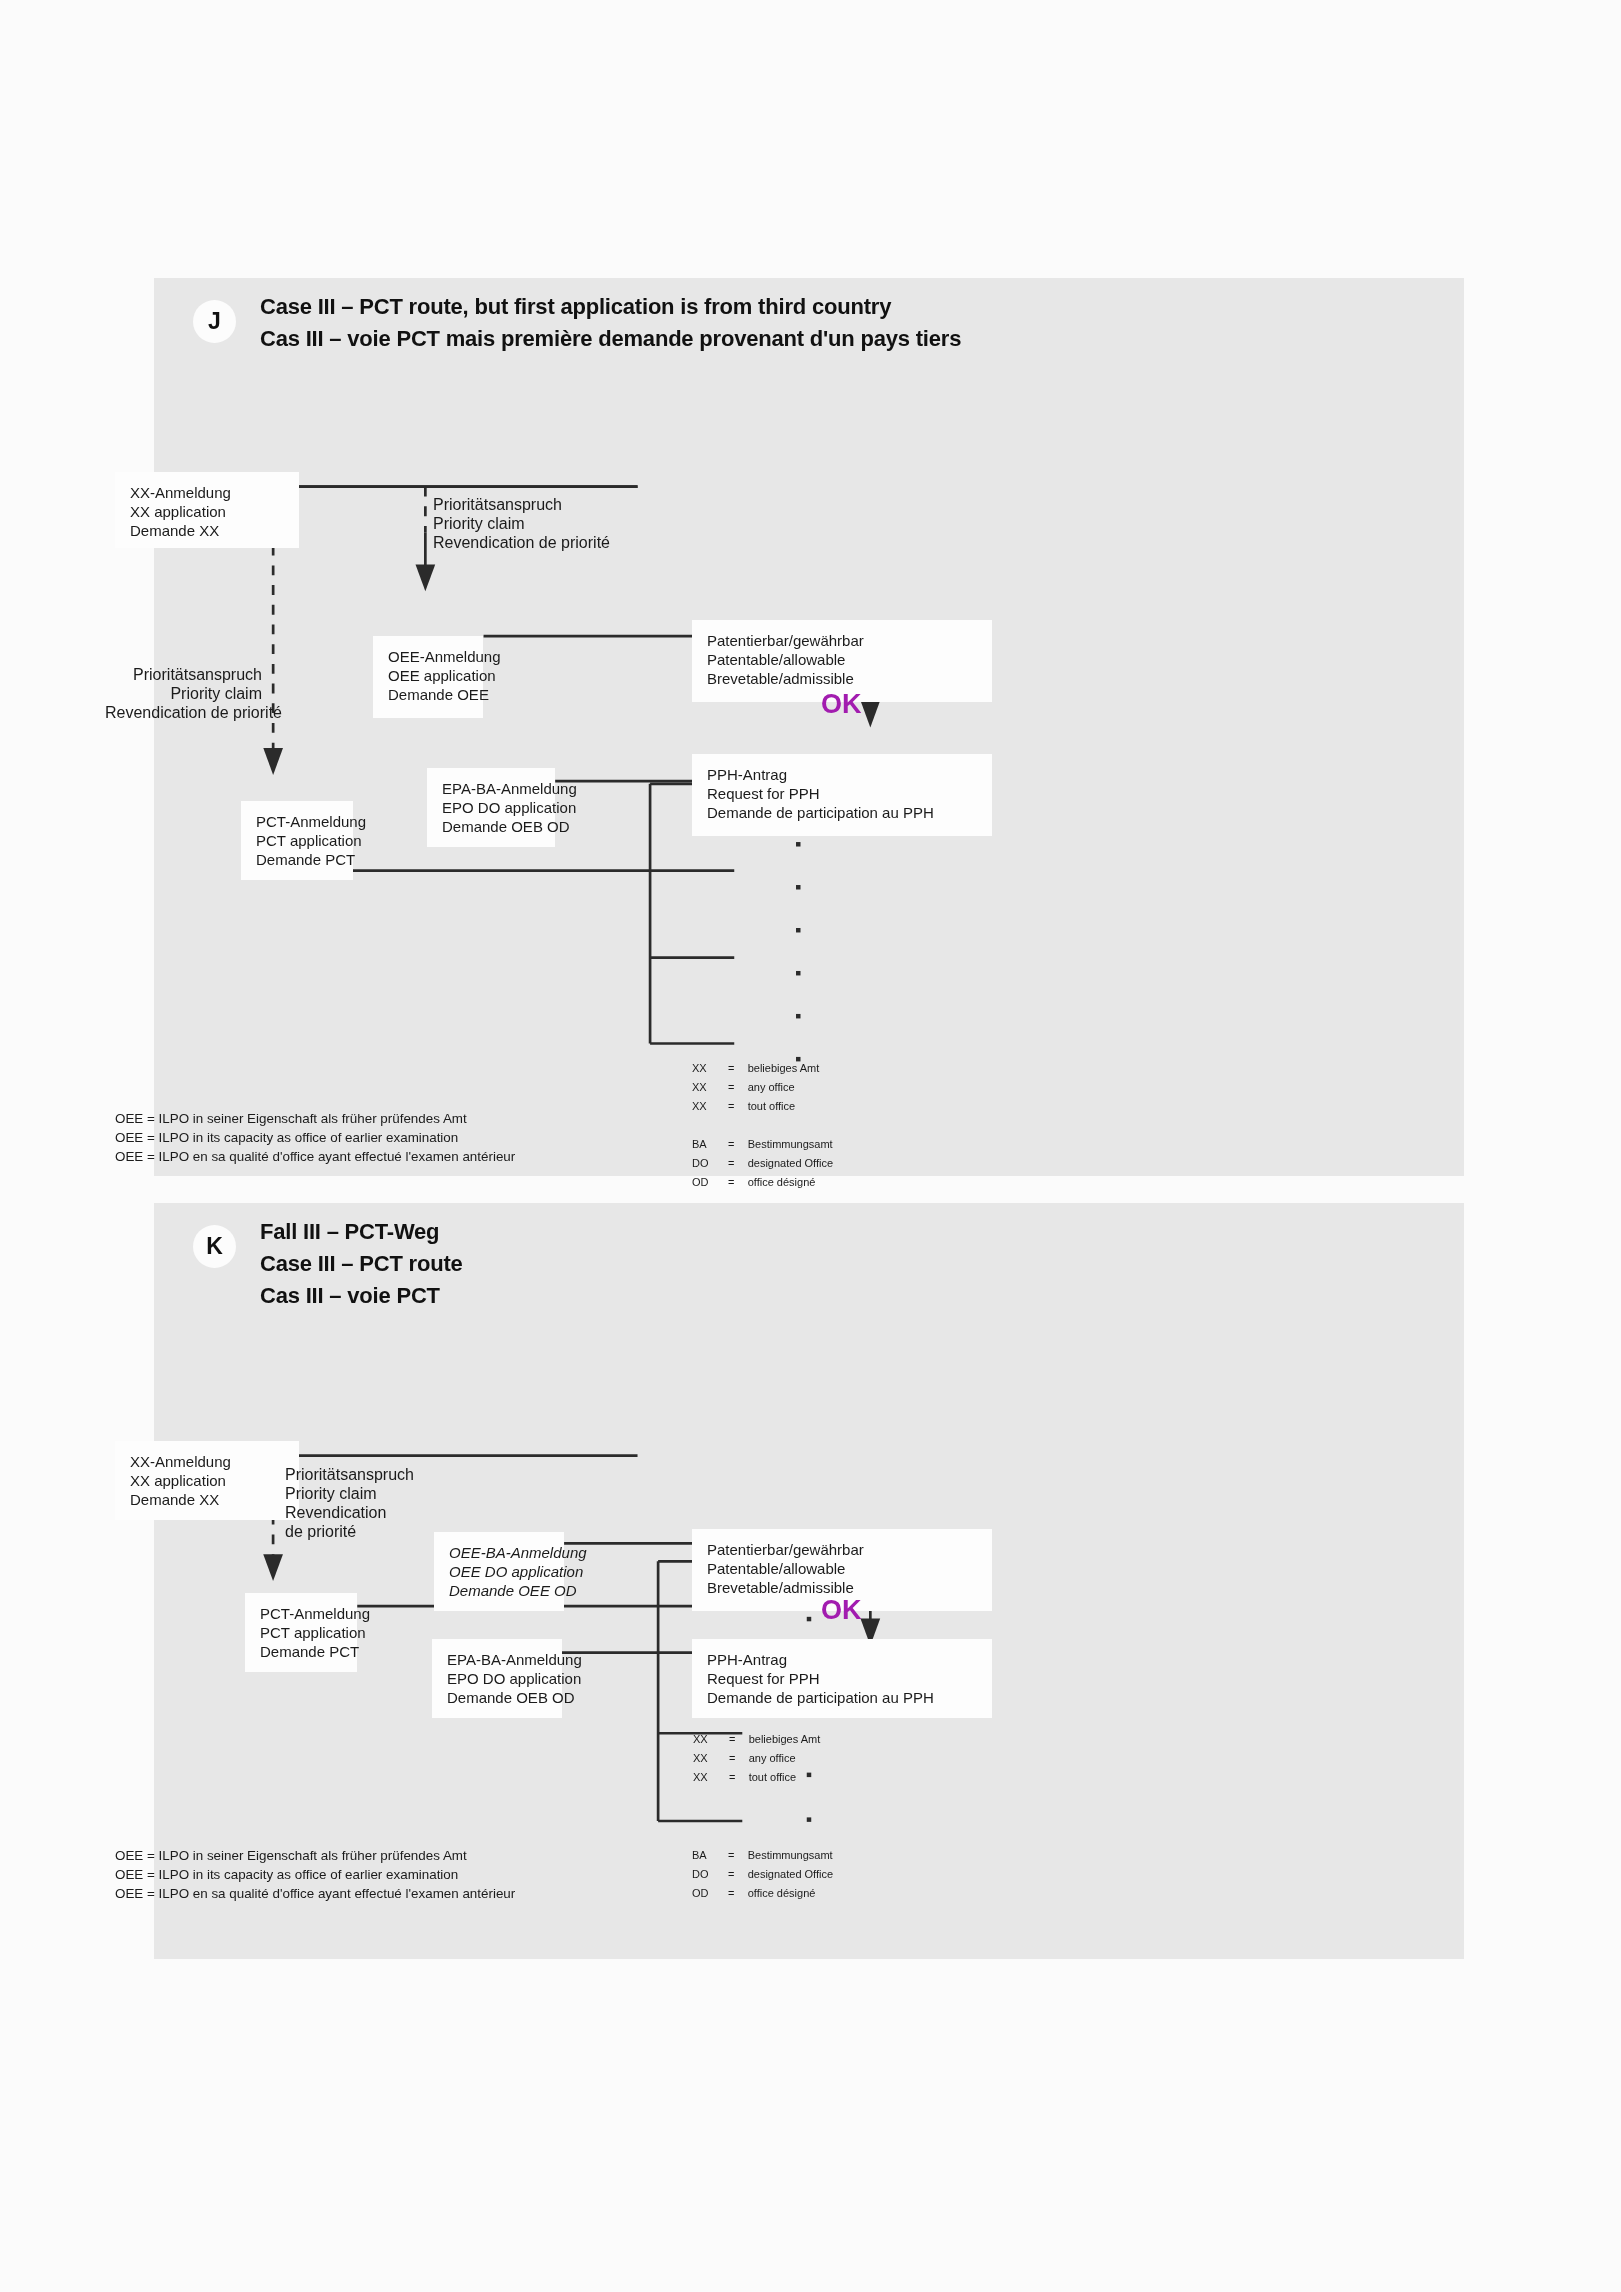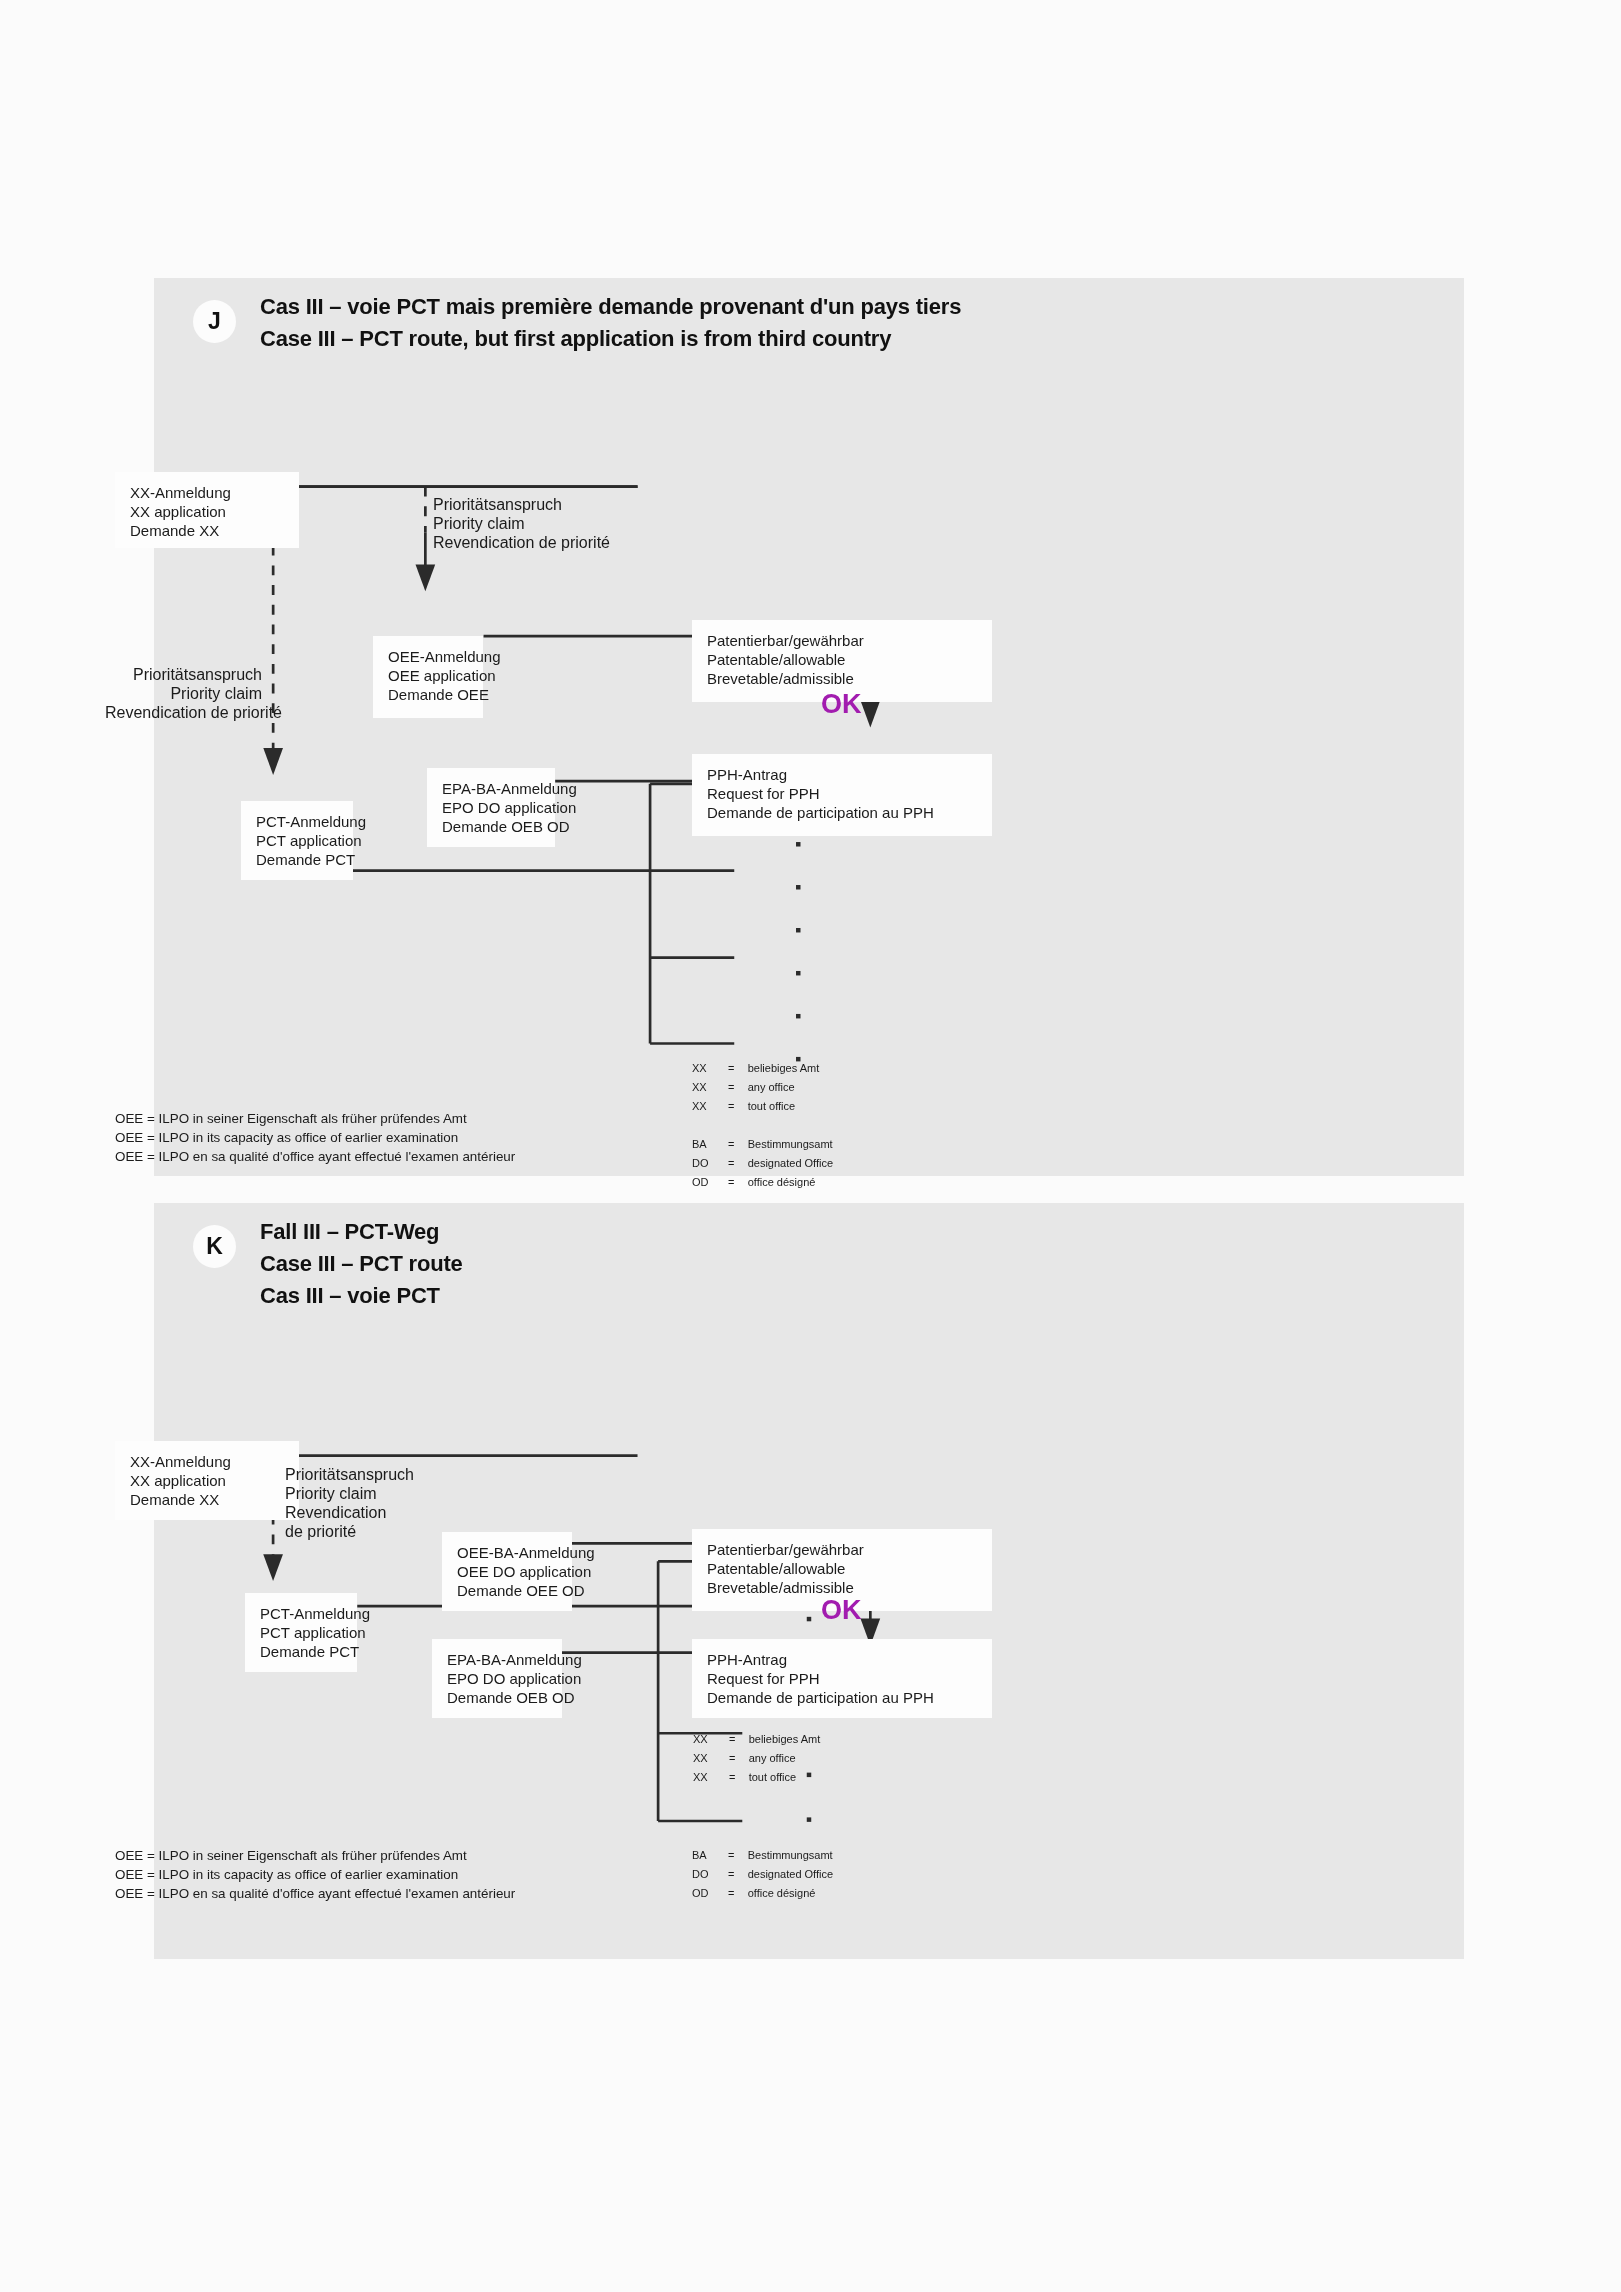--- a/index.html
+++ b/index.html
@@ -113,22 +113,22 @@
   .legend-table tr.spacer td { height: 19px; }
 </style>
 </head>
 <body>
 
 <section class="panel" id="panel-J">
 
   <div class="panel-header">
     <div class="badge">J</div>
     <div class="title-block">
+      <div>Case III – PCT route, but first application is from third country</div>
       <div>Cas III – voie PCT mais première demande provenant d'un pays tiers</div>
-      <div>Case III – PCT route, but first application is from third country</div>
     </div>
   </div>
 
   <svg class="diagram" width="1310" height="898" viewBox="0 0 1463 1003">
     <g stroke="#2b2b2b" stroke-width="3" fill="none">
 
       <line x1="83" y1="233" x2="540" y2="233"></line>
 
       <line x1="133" y1="233" x2="133" y2="545" stroke-dasharray="11 11"></line>
 
@@ -326,21 +326,21 @@
       <rect x="729" y="686" width="5" height="5"></rect>
     </g>
   </svg>
 
   <div class="node" style="left:-39px; top:212px; width:184px; height:79px;">
     <div>XX-Anmeldung</div>
     <div>XX application</div>
     <div>Demande XX</div>
   </div>
 
-  <div class="node" style="left:288px; top:303px; width:130px; height:79px;">
+  <div class="node" style="left:280px; top:303px; width:130px; height:79px;font-style:italic;">
     <div>OEE-BA-Anmeldung</div>
     <div>OEE DO application</div>
     <div>Demande OEE OD</div>
   </div>
 
   <div class="node" style="left:538px; top:300px; width:300px; height:82px;">
     <div>Patentierbar/gewährbar</div>
     <div>Patentable/allowable</div>
     <div>Brevetable/admissible</div>
   </div>

